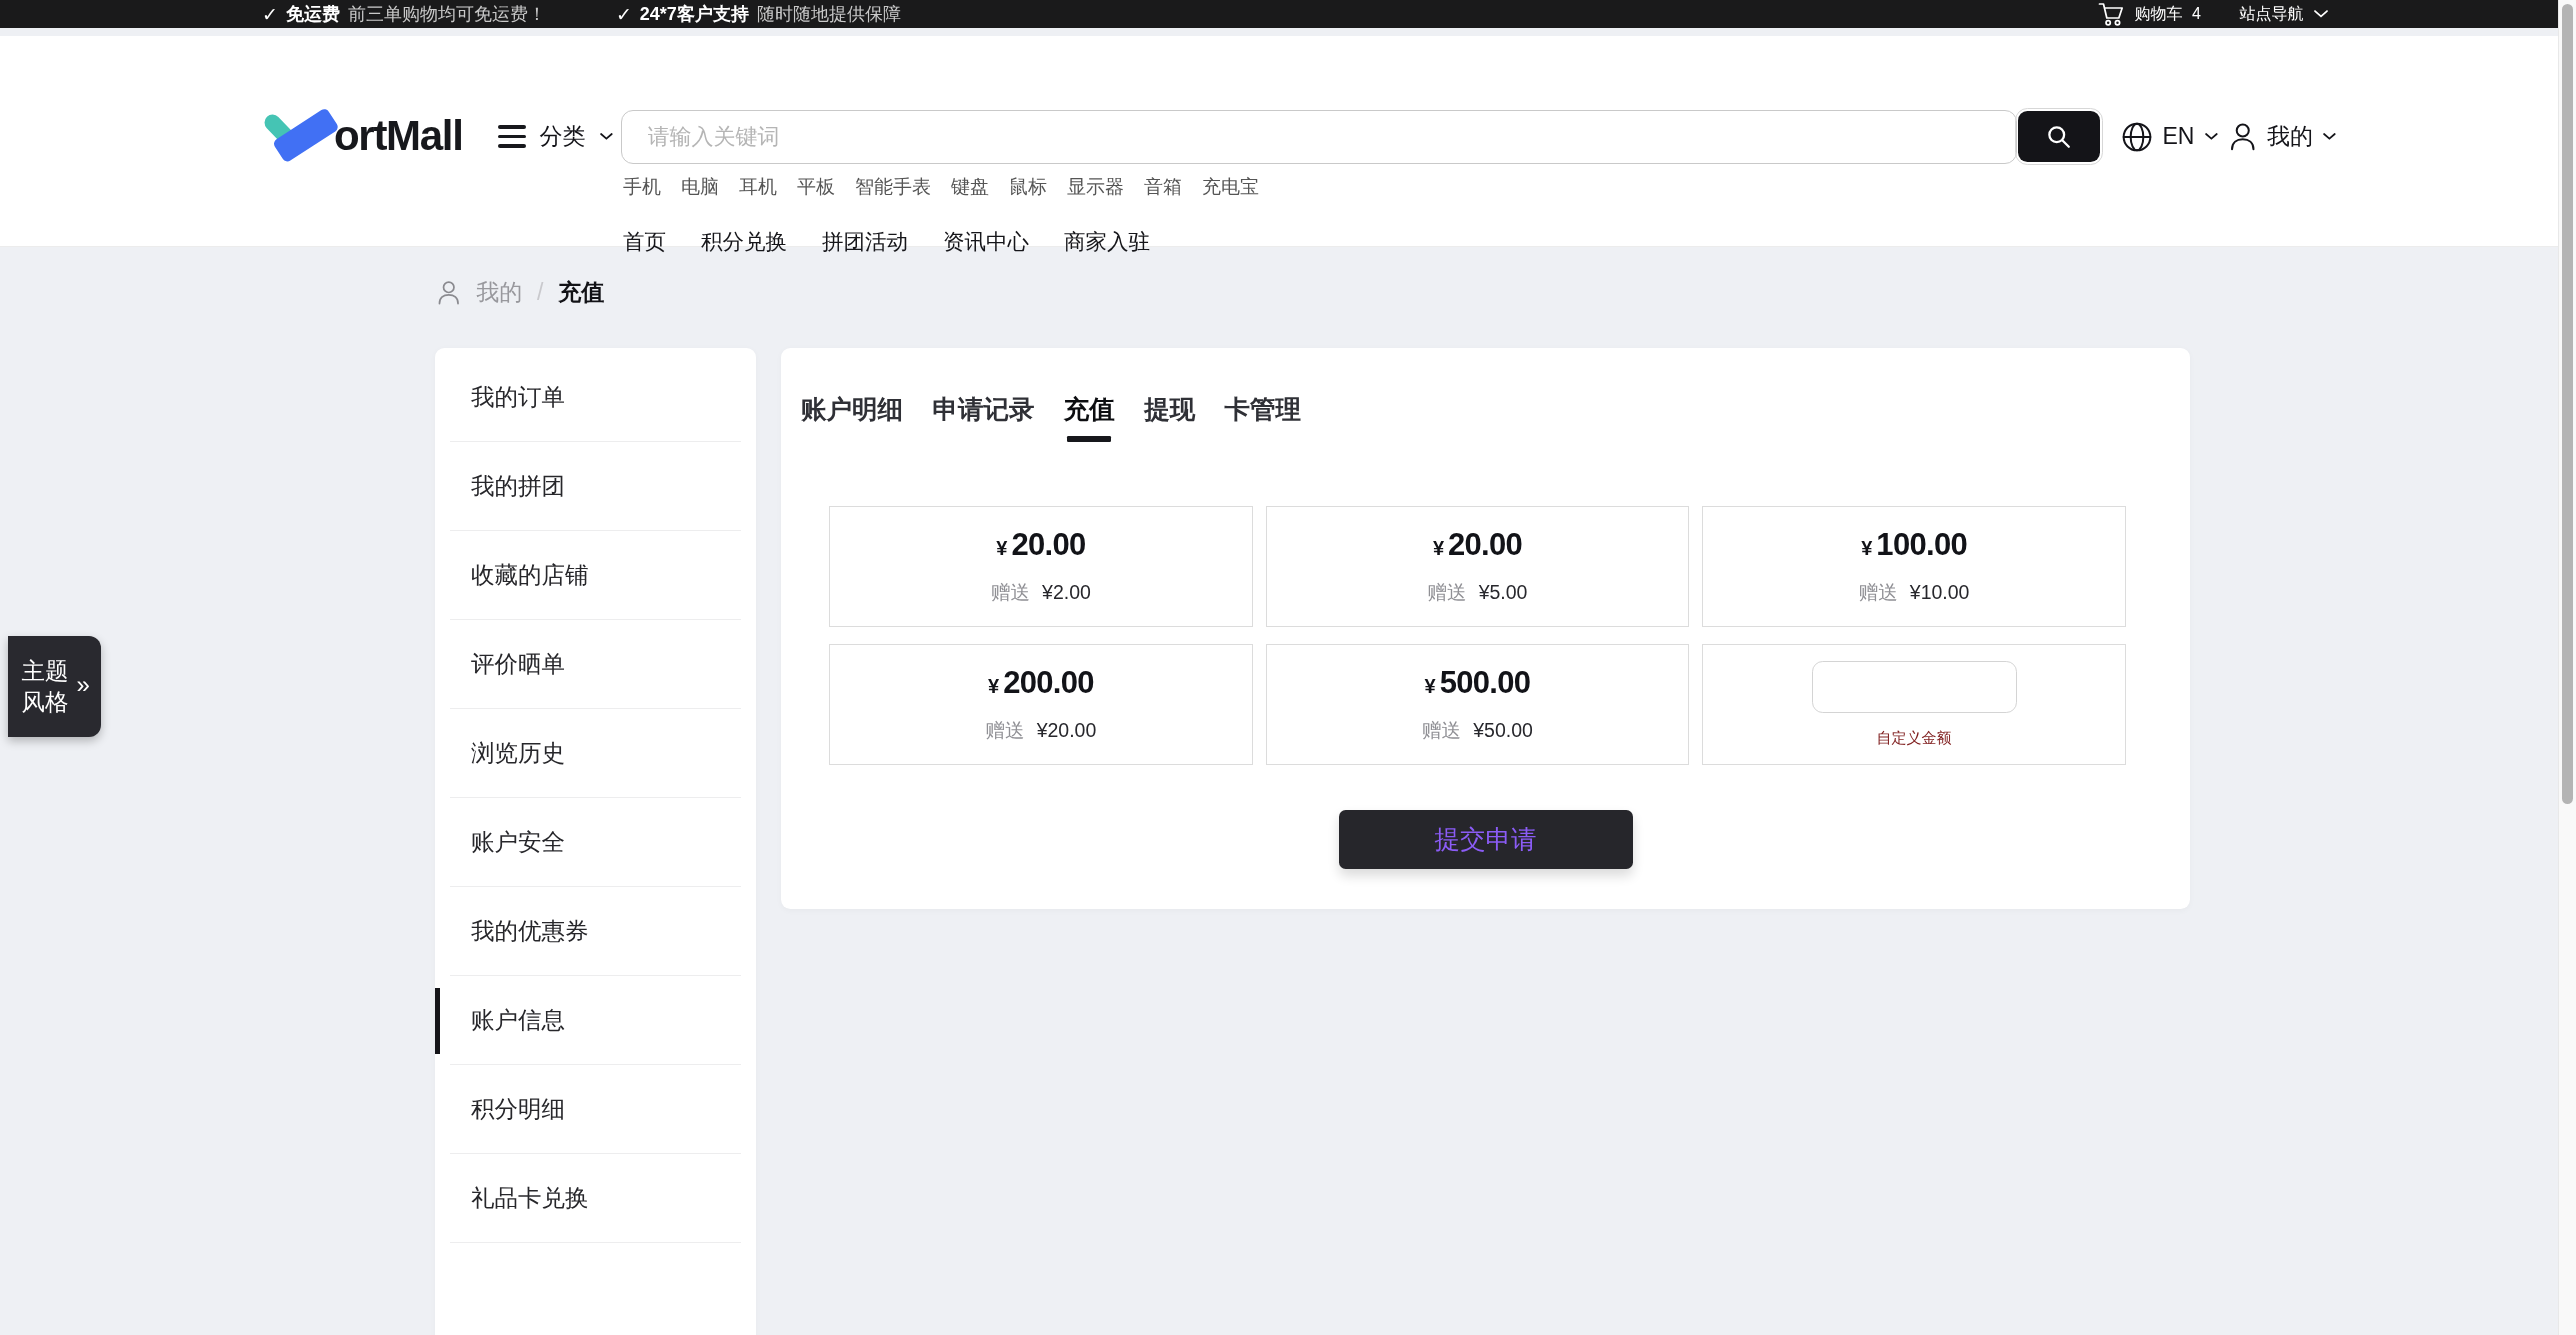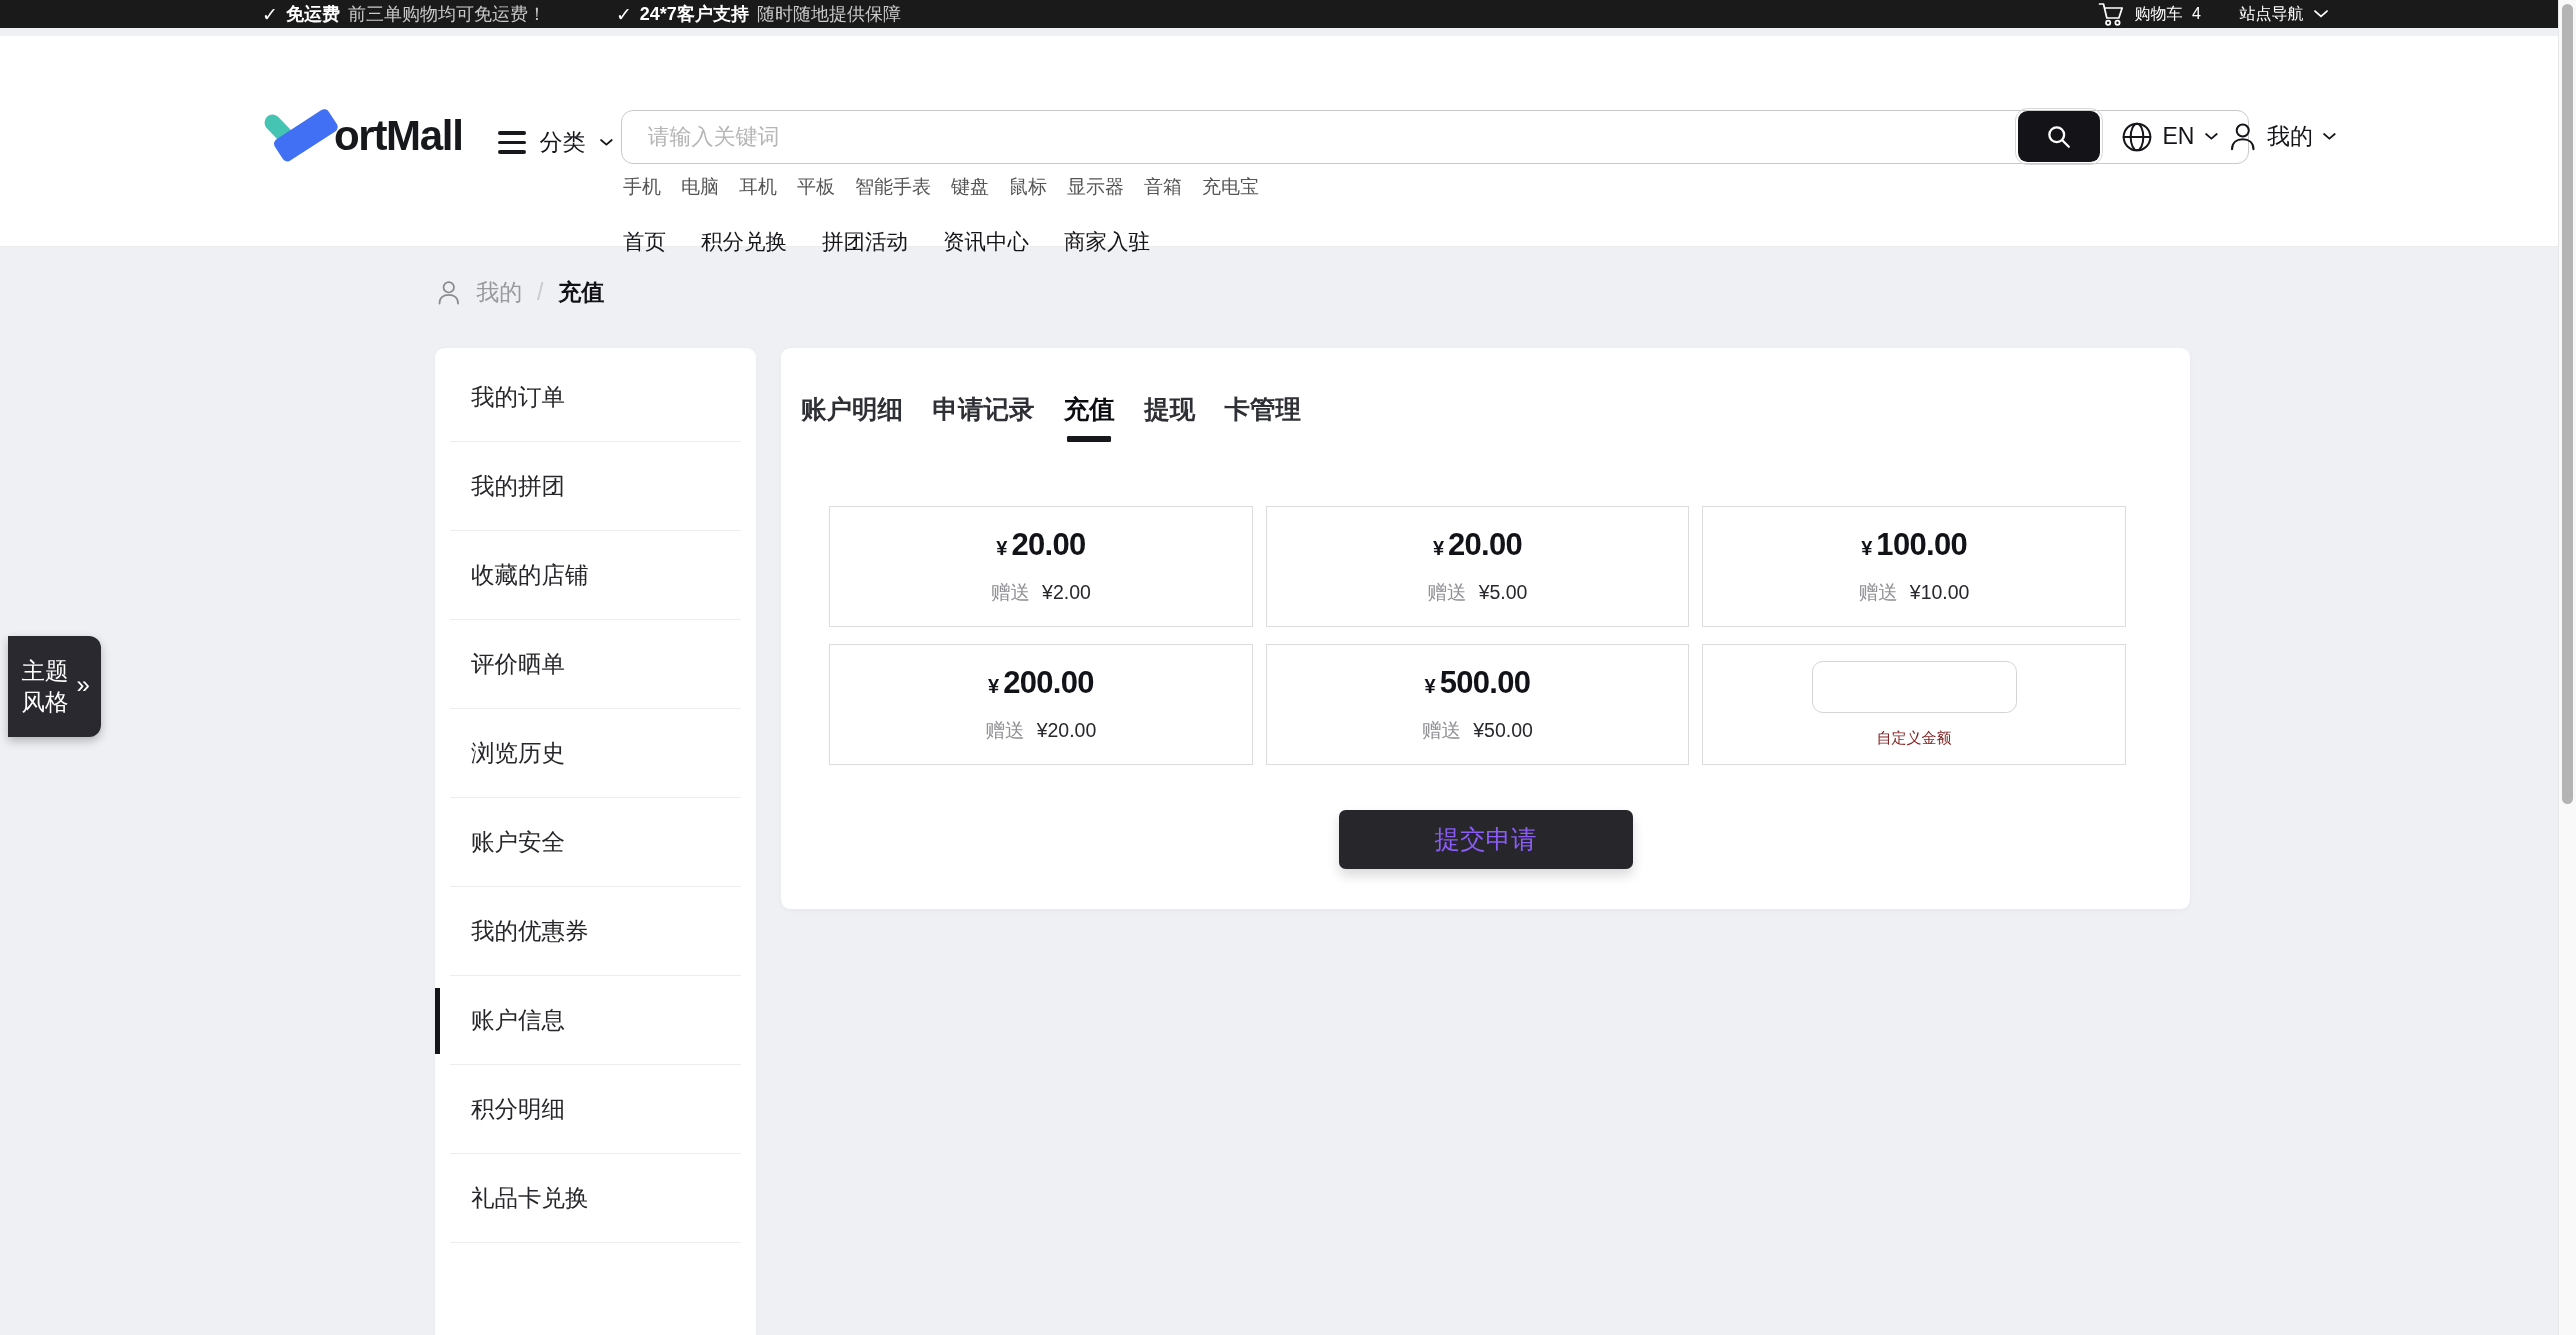--- a/index.html
+++ b/index.html
@@ -16,26 +16,26 @@
   .promo .t { color:#c9c9c9; }
   .topbar-right { margin-left:auto; margin-right:247px; display:flex; align-items:center; gap:12px; font-size:16px; }
   .topbar-right .grp { display:flex; align-items:center; gap:9.4px; cursor:pointer; }
   .topbar-right .gap { width:14.8px; }
 
   
   .header { position:absolute; left:0; top:36px; width:2576px; height:211px; background:#ffffff;
             border-bottom:1.3px solid #ececec; }
   .logo { position:absolute; left:263px; top:62px; height:75px; display:flex; align-items:center; }
   .logo-text { font-size:42px; font-weight:800; color:#17181c; letter-spacing:-1.3px; margin-left:-4px; }
-  .catmenu { position:absolute; left:498px; top:79px; height:43px; display:flex; align-items:center; gap:13.4px; cursor:pointer;margin-top:6px; }
+  .catmenu { position:absolute; left:498px; top:79px; height:43px; display:flex; align-items:center; gap:13.4px; cursor:pointer; }
   .burger { display:flex; flex-direction:column; gap:6px; }
   .burger i { display:block; width:28px; height:3.4px; background:#17181c; border-radius:2px; }
   .catmenu .lbl { font-size:23px; color:#141419; font-weight:500; }
   .search-wrap { position:absolute; left:621px; top:74px; }
-  .search-input { width:1628px; height:54px; border:1.3px solid #c9c9c9; border-radius:12px;
+  .search-input { width:1396px; height:54px; border:1.3px solid #c9c9c9; border-radius:12px;
                   font-size:22px; padding:0 25.5px; color:#333; outline:none; background:#fff; }
   .search-input::placeholder { color:#b5b5b5; }
   .search-btn { position:absolute; left:2018px; top:75px; width:82px; height:51px; background:#141418;
                 border:none; border-radius:9.4px; outline:1.3px solid #d7d7d7; outline-offset:2px;
                 display:flex; align-items:center; justify-content:center; cursor:pointer; }
   .hicon-grp { position:absolute; top:79px; height:43px; display:flex; align-items:center; gap:9.4px; cursor:pointer; }
   .lang { left:2121px; }
   .account { left:2228px; }
   .hicon-grp .lbl { font-size:23px; color:#141419; font-weight:500; }
   .keywords { position:absolute; left:623px; top:138px; display:flex; gap:20px; font-size:19px; color:#555; }

